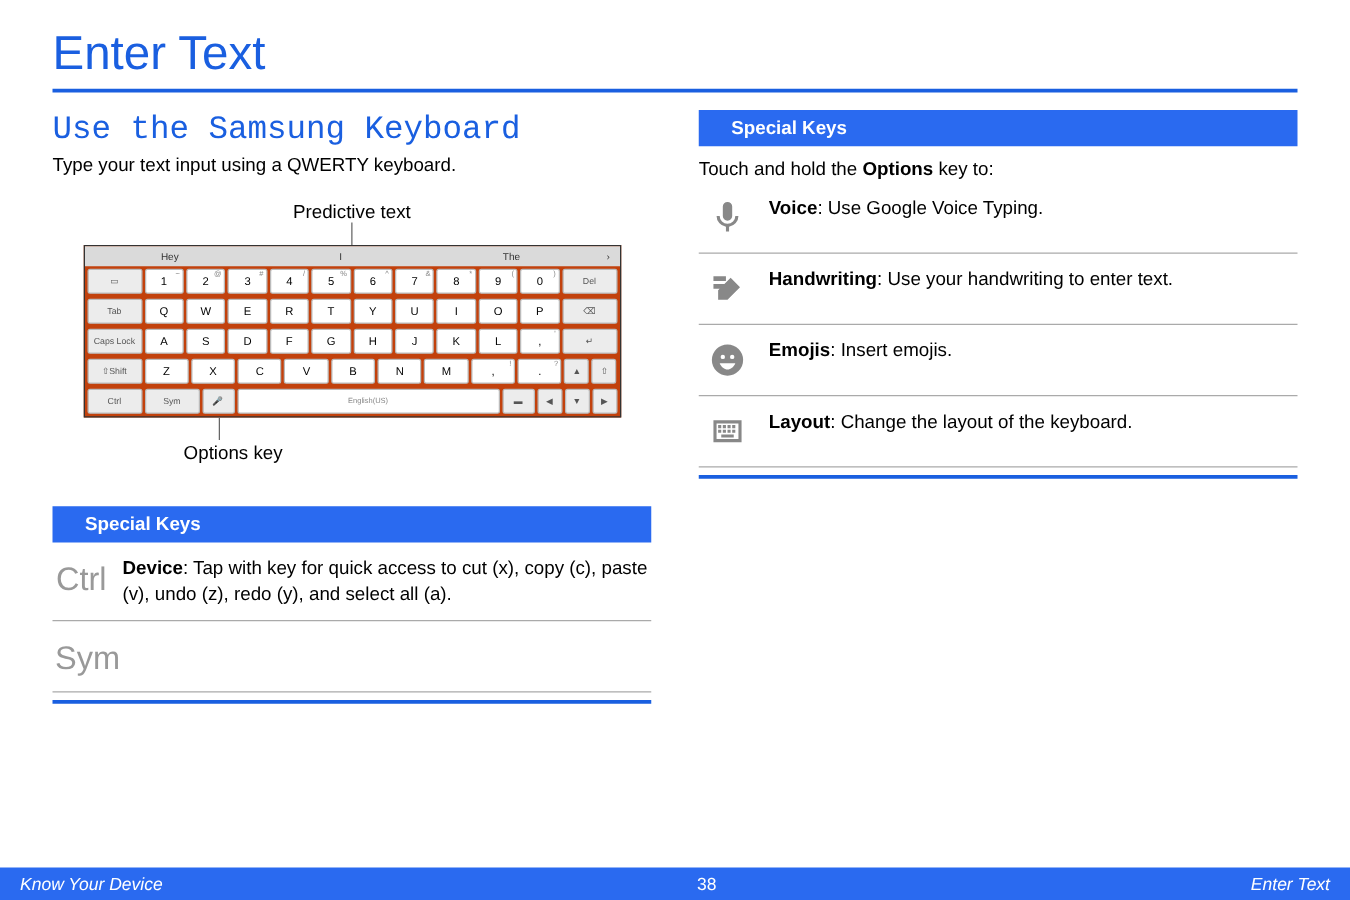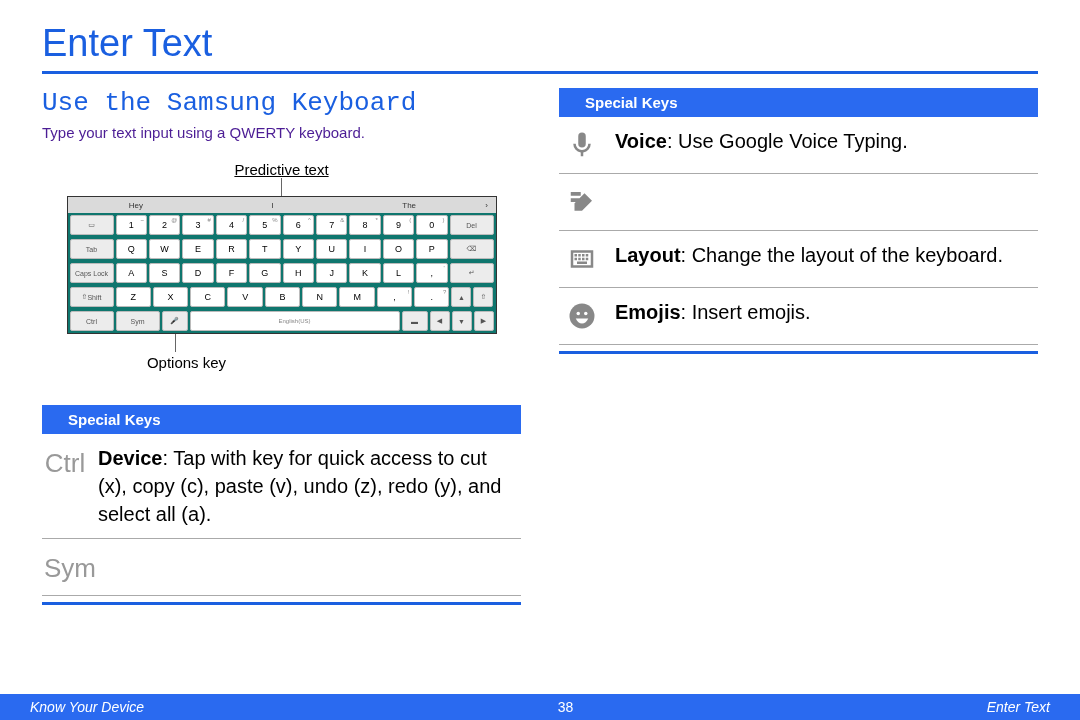--- a/index.html
+++ b/index.html
@@ -30,39 +30,38 @@
   .col { flex: 1; }
   .section-heading {
     font-size: 26px;
     color: #1a5fe0;
     font-weight: 400;
     margin-bottom: 4px;
     font-family: Liberation Mono, monospace;
   }
   .body-text {
     font-size: 15px;
-    color: #4c1d95;
+    color: #000000;
     line-height: 1.4;
   }
   .callout-label {
     text-align: center;
     font-size: 15px;
     margin-top: 18px;
     margin-bottom: 0;
-    text-decoration: underline;
   }
   .callout-leader {
     width: 1px; height: 18px; background: #666; margin: 0 auto;
   }
   
   .kbd {
     border: 1px solid #333;
     width: 430px;
     margin: 0 auto;
-    background: #0f766e;
+    background: #c2410c;
     font-size: 9px;
   }
   .predict-row {
     display: flex;
     background: #dadada;
     height: 16px;
     align-items: center;
     font-size: 8px;
     color: #333;
   }
@@ -121,40 +120,40 @@
   .item-icon.textlabel {
     font-size: 26px;
     font-weight: 400;
     color: #999;
     font-family: Arial, sans-serif;
     padding-top: 2px;
   }
   .item-icon svg { width: 30px; height: 30px; fill: #888; }
   .item-desc {
     flex: 1;
-    font-size: 20px;
+    font-size: 15px;
     line-height: 1.4;
   }
   .thick-rule {
     height: 3px;
     background: #1a5fe0;
     margin-top: 6px;
   }
   .footer {
     position: absolute;
     bottom: 0;
     left: 0;
     right: 0;
     height: 26px;
     background: #2a6af0;
     color: #fff;
     display: flex;
     align-items: center;
     justify-content: space-between;
-    padding: 0 30px;
+    padding: 0 16px;
     font-size: 14px;
     font-style: italic;
   }
   .footer .center { font-style: normal; }
 </style>
 </head>
 <body>
 
 <h1 class="page-title">Enter Text</h1>
 <div class="title-rule"></div>
@@ -284,55 +283,59 @@
       </div>
       <div class="item">
         <div class="item-icon textlabel">Sym</div>
       </div>
     </div>
     <div class="thick-rule"></div>
   </div>
 
   <div class="col col2">
     <div class="blue-bar">Special Keys</div>
+    <p class="body-text" style="margin-top:8px">
+      <span>Touch and hold the </span><b>Options</b><span> key to:</span>
+    </p>
     <div class="item-list">
       <div class="item">
         <div class="item-icon">
             <svg viewBox="0 0 24 24">
               <path d="M12 14a3 3 0 003-3V5a3 3 0 00-6 0v6a3 3 0 003 3zm5-3a5 5 0 01-10 0H5a7 7 0 006 6.92V21h2v-3.08A7 7 0 0019 11h-2z"></path>
             </svg>
           </div>
         <div class="item-desc"><b>Voice</b><span>: Use Google Voice Typing.</span></div>
       </div>
       <div class="item">
         <div class="item-icon">
             <svg viewBox="0 0 24 24">
               <path d="M3 4h8v3H3zM3 9h8v3H3zM14 5l6 6-8 8H6v-6z"></path>
             </svg>
           </div>
-      </div>
-      <div class="item">
-        <div class="item-icon">
-            <svg viewBox="0 0 24 24">
-              <path d="M3 5h18v14H3V5zm2 2v10h14V7H5zm1 1h2v2H6zm3 0h2v2H9zm3 0h2v2h-2zm3 0h2v2h-2zM6 11h2v2H6zm3 0h2v2H9zm3 0h2v2h-2zm3 0h2v2h-2zM8 14h8v2H8z"></path>
-            </svg>
-          </div>
-        <div class="item-desc"><b>Layout</b><span>: Change the layout of the keyboard.</span></div>
+        <div class="item-desc"><b>Handwriting</b><span>: Use your handwriting to enter text.</span></div>
       </div>
       <div class="item">
         <div class="item-icon">
             <svg viewBox="0 0 24 24">
               <circle cx="12" cy="12" r="10"></circle>
               <circle cx="9" cy="10" r="1.4" fill="#fff"></circle>
               <circle cx="15" cy="10" r="1.4" fill="#fff"></circle>
               <path d="M7 14c1 2.5 3 4 5 4s4-1.5 5-4H7z" fill="#fff"></path>
             </svg>
           </div>
         <div class="item-desc"><b>Emojis</b><span>: Insert emojis.</span></div>
       </div>
+      <div class="item">
+        <div class="item-icon">
+            <svg viewBox="0 0 24 24">
+              <path d="M3 5h18v14H3V5zm2 2v10h14V7H5zm1 1h2v2H6zm3 0h2v2H9zm3 0h2v2h-2zm3 0h2v2h-2zM6 11h2v2H6zm3 0h2v2H9zm3 0h2v2h-2zm3 0h2v2h-2zM8 14h8v2H8z"></path>
+            </svg>
+          </div>
+        <div class="item-desc"><b>Layout</b><span>: Change the layout of the keyboard.</span></div>
+      </div>
     </div>
     <div class="thick-rule"></div>
   </div>
 </div>
 
 <div class="footer">
   <span>Know Your Device</span>
   <span class="center">38</span>
   <span>Enter Text</span>
 </div>

